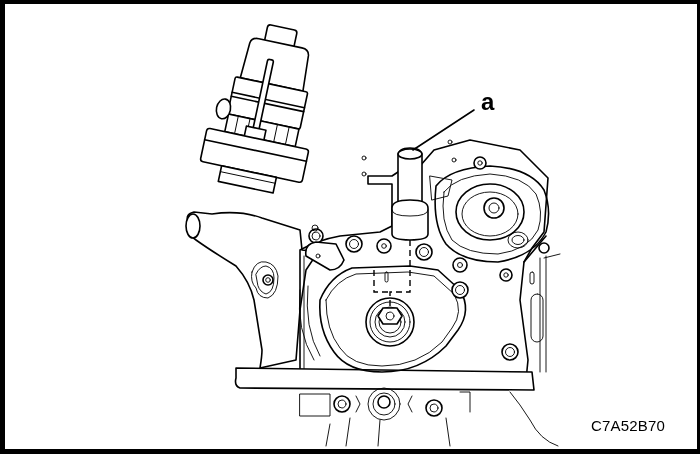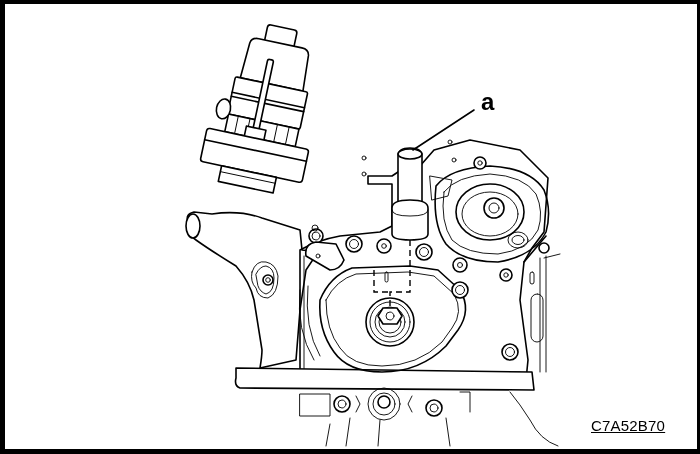--- a/index.html
+++ b/index.html
@@ -24,21 +24,20 @@
     color: #000;
     line-height: 1;
   }
   .figcode {
     position: absolute;
     left: 586px; top: 413px;
     font-family: "Liberation Sans", sans-serif;
     font-size: 15px;
     color: #000;
     letter-spacing: 0.2px;
-    text-decoration: underline;
   }
   svg .k { fill: none; stroke: #000; stroke-width: 1.6; stroke-linejoin: round; stroke-linecap: round; }
   svg .t { fill: none; stroke: #000; stroke-width: 0.9; stroke-linejoin: round; stroke-linecap: round; }
   svg .w { fill: #fff; stroke: #000; stroke-width: 1.6; stroke-linejoin: round; }
   svg .d { fill: none; stroke: #000; stroke-width: 1.4; stroke-dasharray: 6 4; }
 </style>
 </head>
 <body>
 
 <div class="frame">

